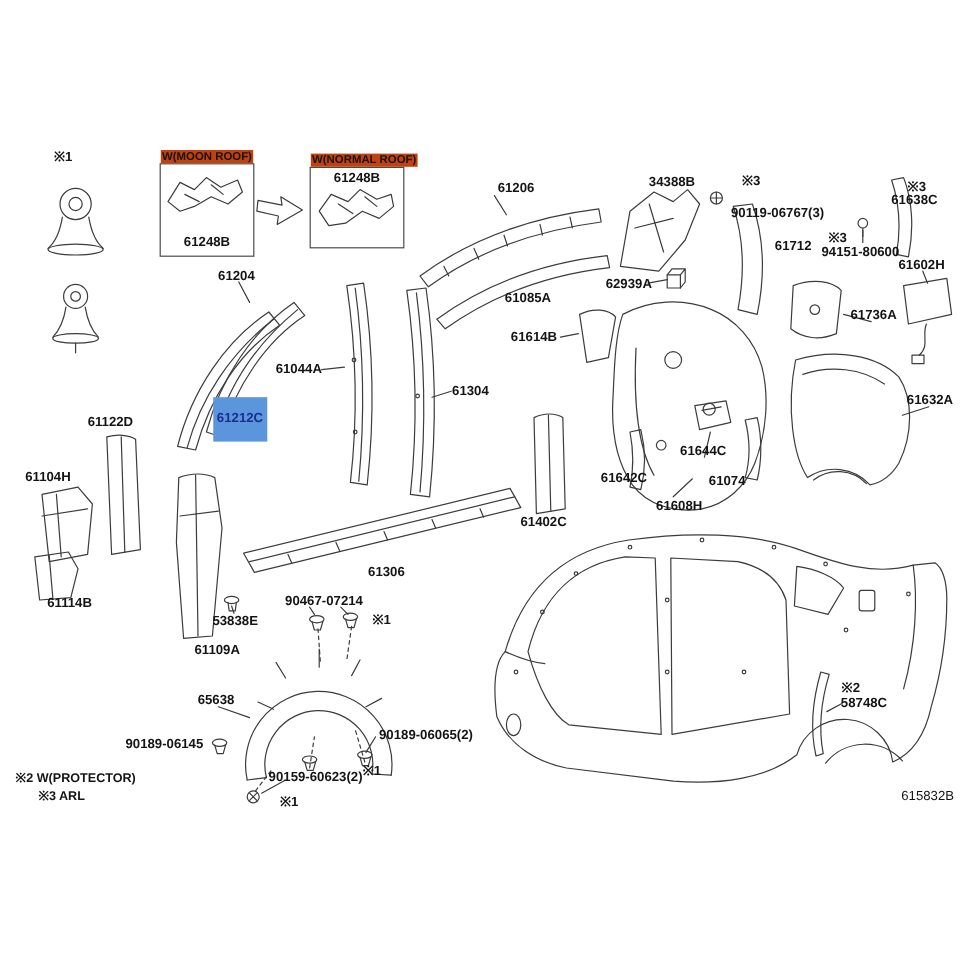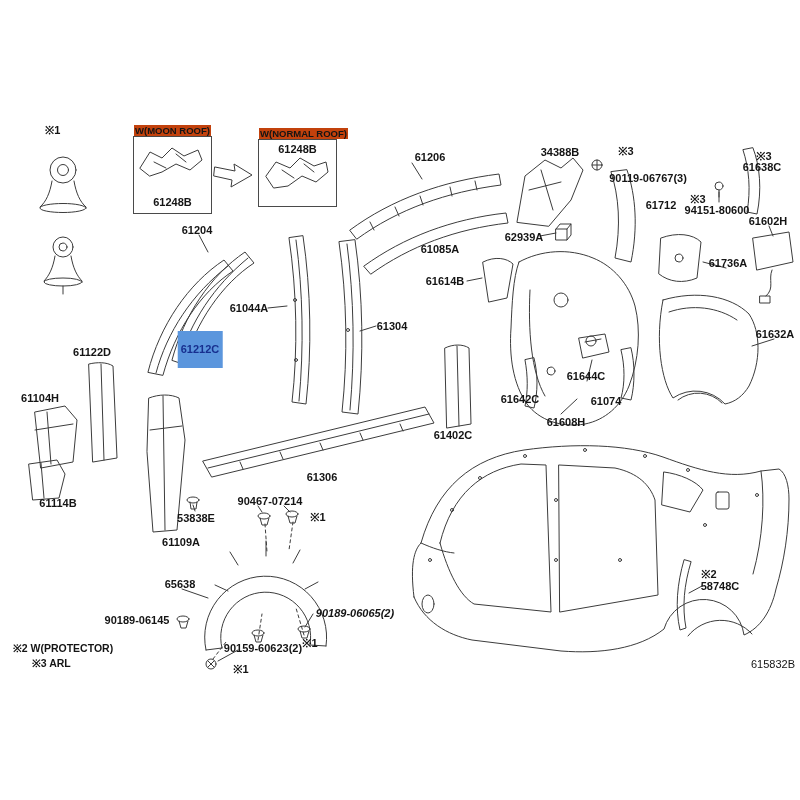--- a/index.html
+++ b/index.html
@@ -309,21 +309,21 @@
       <div class="plabel" style="left: 566px; top: 416px;">61608H</div>
       <div class="plabel" style="left: 453px; top: 429px;">61402C</div>
       <div class="plabel" style="left: 306px; top: 471px; padding-left: 32px;">61306</div>
       <div class="plabel" style="left: 58px; top: 497px;">61114B</div>
       <div class="plabel" style="left: 196px; top: 512px;">53838E</div>
       <div class="plabel" style="left: 181px; top: 536px;">61109A</div>
       <div class="plabel" style="left: 270px; top: 495px;">90467-07214</div>
       <div class="plabel ref" style="left: 318px; top: 511px;">※1</div>
       <div class="plabel" style="left: 180px; top: 578px;">65638</div>
       <div class="plabel" style="left: 137px; top: 614px;">90189-06145</div>
-      <div class="plabel" style="left: 355px; top: 607px; font-style: italic;">90189-06065(2)</div>
+      <div class="plabel" style="left: 355px; top: 607px;">90189-06065(2)</div>
       <div class="plabel ref" style="left: 310px; top: 637px;">※1</div>
       <div class="plabel" style="left: 263px; top: 642px;">90159-60623(2)</div>
       <div class="plabel ref" style="left: 241px; top: 663px;">※1</div>
       <div class="plabel ref" style="left: 709px; top: 568px;">※2</div>
       <div class="plabel" style="left: 720px; top: 580px;">58748C</div>
     </div>
 
   <div class="footnote" style="left:13px;top:641px;">※2 W(PROTECTOR)</div>
   <div class="footnote" style="left:2px;top:656px;margin-left:30px;">※3 ARL</div>
 

